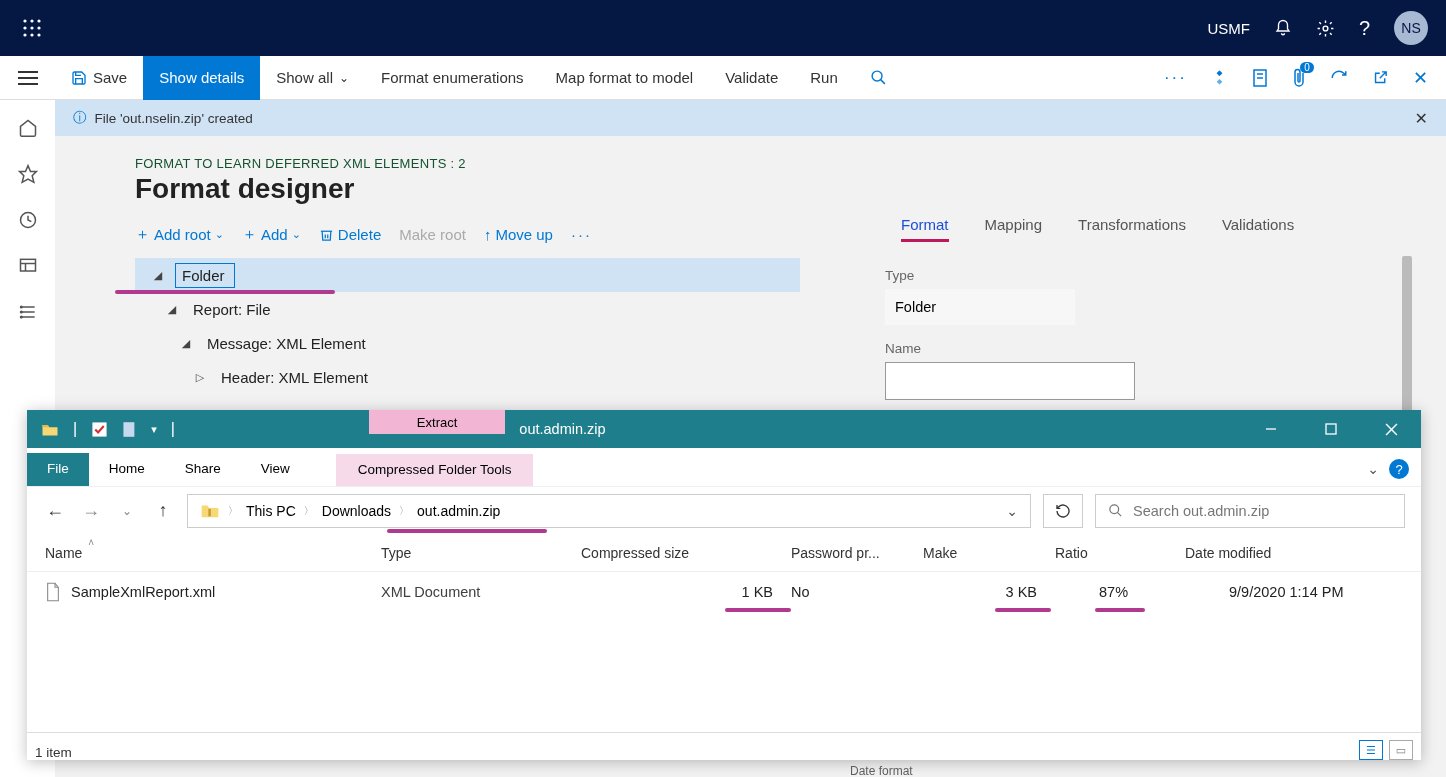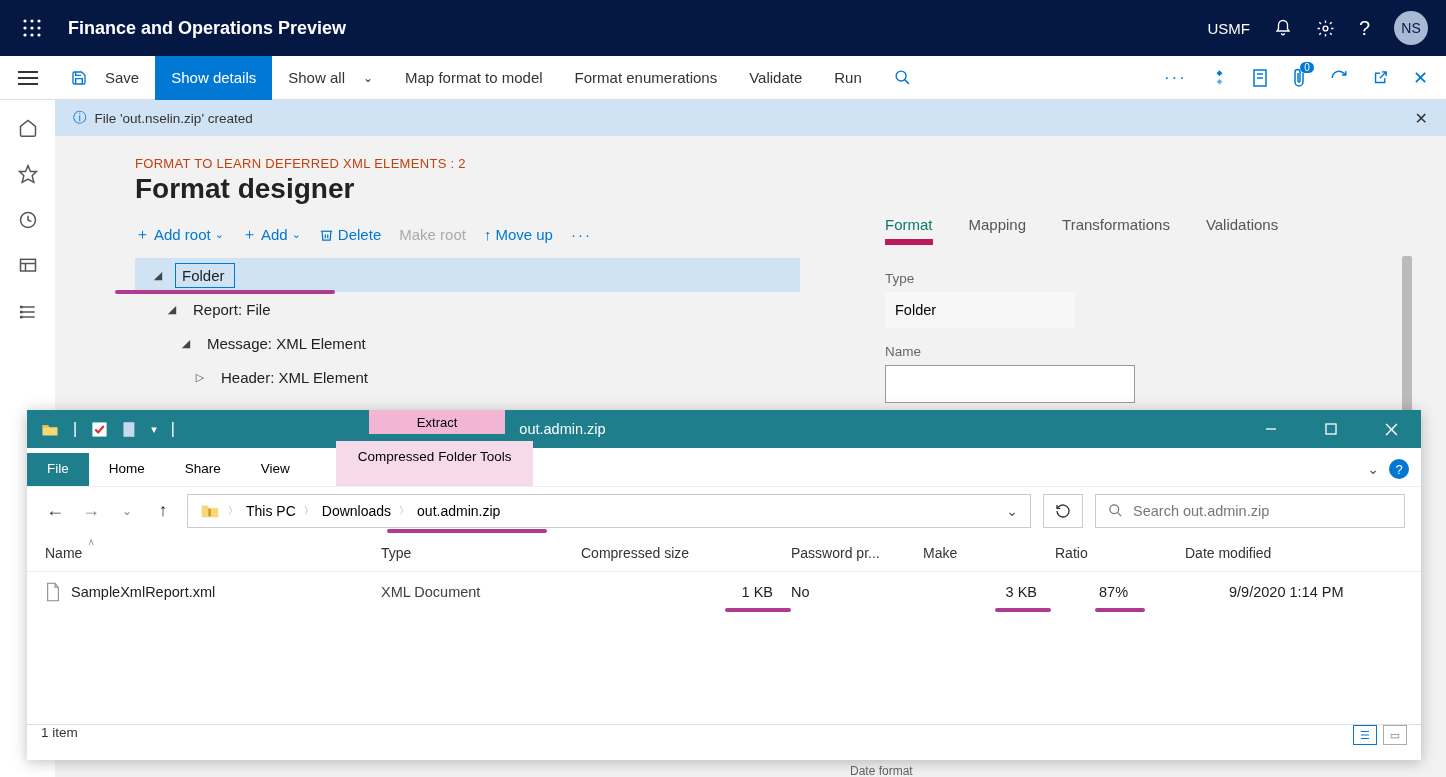--- a/index.html
+++ b/index.html
@@ -11,83 +11,83 @@
 .app-title { font-size: 18px; font-weight: 600; }
 .search-wrap { margin-left: 120px; width: 570px; height: 38px; background: #1b2e5a; display: flex; align-items: center; padding: 0 18px; border-radius: 1px; }
 .search-wrap input { background: transparent; border: none; color: #ddd; font-size: 15px; flex: 1; outline: none; }
 .topnav-right { margin-left: auto; display: flex; align-items: center; gap: 24px; padding-right: 6px; }
 .topnav-right .ico { font-size: 17px; cursor: pointer; }
 .avatar { width: 34px; height: 34px; border-radius: 50%; background: #a8b9d4; color: #051743; display: flex; align-items: center; justify-content: center; font-size: 14px; font-weight: 500; }
 
 
 .cmdbar { height: 44px; display: flex; align-items: center; border-bottom: 1px solid #ddd; font-size: 15px; }
 .hamburger { width: 55px; height: 44px; display: flex; align-items: center; justify-content: center; font-size: 18px; cursor: pointer; }
-.cmd { height: 44px; padding: 0 16px; display: flex; align-items: center; gap: 18px; cursor: pointer; color: #333; }
+.cmd { height: 44px; padding: 0 16px; display: flex; align-items: center; gap: 6px; cursor: pointer; color: #333; }
 .cmd.active { background: #0078d4; color: #fff; }
 .cmd .ic { font-size: 16px; }
 .cmdbar-right { margin-left: auto; display: flex; align-items: center; gap: 24px; padding-right: 18px; }
 .cmdbar-right .rico { color: #0078d4; font-size: 17px; cursor: pointer; position: relative; }
 .badge { position: absolute; top: -6px; right: -8px; background: #0078d4; color: #fff; border-radius: 10px; font-size: 10px; padding: 0 4px; }
 
 
 .leftrail { position: absolute; top: 100px; left: 0; width: 55px; height: 660px; display: flex; flex-direction: column; align-items: center; gap: 26px; padding-top: 18px; color: #555; }
 .leftrail .ri { font-size: 18px; cursor: pointer; }
 
 
 .infobar { position: absolute; left: 55px; right: 0; top: 100px; height: 36px; background: #cfe3f5; display: flex; align-items: center; padding: 0 18px; color: #333; font-size: 13.5px; }
 .infobar .close { margin-left: auto; font-size: 16px; cursor: pointer; }
 
 
 .filterhandle { position: absolute; left: 60px; top: 140px; width: 50px; height: 50px; background: #fff; border: 1px solid #ddd; display: flex; align-items: center; justify-content: center; color: #0078d4; font-size: 16px;}
 
 
 .main { position: absolute; left: 55px; right: 0; top: 136px; bottom: 0; background: #f2f2f2; padding: 20px 0 0 80px; }
-.breadcrumb { font-size: 13px; color: #c2410c; letter-spacing: .3px; }
+.breadcrumb { font-size: 13px; color: #14532d; letter-spacing: .3px; }
 .pagetitle { font-size: 28px; font-weight: 600; color: #222; margin-top: 2px; }
 
 
 .tree-tb { margin-top: 20px; display: flex; align-items: center; gap: 18px; font-size: 15px; }
 .tree-tb .tbtn { color: #0078d4; cursor: pointer; display: flex; align-items: center; gap: 4px; }
 .tree-tb .tbtn.disabled { color: #aaa; }
 
 
 .tree { margin-top: 14px; width: 665px; font-size: 15px; color: #222; }
 .node { display: flex; align-items: center; height: 34px; }
 .node .caret { width: 18px; text-align: center; color: #444; font-size: 11px; }
 .node .lbl { padding: 2px 4px; }
 .node.selected { background: #cfe3f5; }
 .node.selected .lbl { border: 1px solid #0078d4; background: #cfe3f5; padding: 3px 9px 3px 6px; }
 .pink-und { border-bottom: 4px solid #b03a8f; border-radius: 2px; }
 
 
 .rpanel { position: absolute; left: 830px; top: 80px; right: 32px; }
 .rtabs { display: flex; gap: 36px; font-size: 15px; color: #555; }
 .rtabs .rt { cursor: pointer; padding-bottom: 6px; }
-.rtabs .rt.active { color: #0f766e; border-bottom: 6px solid #be185d; }
+.rtabs .rt.active { color: #1d4ed8; border-bottom: 3px solid #be185d; margin-left: 16px; }
 .rfield-lbl { margin-top: 26px; font-size: 13.5px; color: #666; }
 .rfield-val { margin-top: 6px; width: 190px; height: 36px; background: #f7f7f7; display: flex; align-items: center; padding: 0 10px; font-size: 14.5px; }
 .rinput { margin-top: 6px; width: 250px; height: 38px; border: 1px solid #999; background: #fff; }
 
 
 .vscroll { position: absolute; right: 2px; top: 40px; width: 10px; height: 160px; background: #bbb; border-radius: 2px; }
 
 
 .explorer { position: absolute; left: 27px; top: 410px; width: 1394px; height: 350px; background: #fff; box-shadow: 0 2px 14px rgba(0,0,0,.25); }
 .ex-titlebar { height: 38px; background: #1e7e8c; color: #fff; display: flex; align-items: center; }
 .ex-titlebar .qat { display: flex; align-items: center; gap: 14px; padding-left: 14px; }
 .ex-titlebar .qat .qi { font-size: 15px; cursor: pointer; }
 .ex-tab-ext { margin-left: 14px; background: #f2b6d4; color: #000; height: 24px; padding: 0 48px; display: flex; align-items: center; font-size: 13px; position: relative; top: -7px; }
 .ex-wintitle { margin-left: 14px; font-size: 14.5px; font-weight: 400; }
 .ex-winbtns { margin-left: auto; display: flex; }
 .ex-winbtns .wb { width: 60px; height: 38px; display: flex; align-items: center; justify-content: center; font-size: 14px; cursor: pointer; }
 
 .ex-ribbon { height: 38px; background: #fff; display: flex; align-items: flex-end; font-size: 13.5px; position: relative; }
 .ex-ribbon .ft { padding: 8px 20px 10px; cursor: pointer; }
 .ex-ribbon .ft.file { background: #1e7e8c; color: #fff; }
-.ex-ribbon .ft.ext { background: #f6daea; color: #000; flex: 0 0 auto; padding: 8px 22px 22px; }
+.ex-ribbon .ft.ext { background: #f6daea; color: #000; flex: 0 0 auto; padding: 8px 22px 9px; }
 .ex-ribbon .help { position: absolute; right: 12px; bottom: 7px; display:flex; gap:10px; align-items:center;}
 .ex-ribbon .help .chev{font-size:14px; color:#555;}
 .ex-ribbon .help .q{width:20px;height:20px;border-radius:50%;background:#0078d4;color:#fff;display:flex;align-items:center;justify-content:center;font-size:13px;}
 
 .ex-addr { height: 48px; display: flex; align-items: center; padding: 0 16px; gap: 12px; border-top: 1px solid #eee; }
 .navarr { color: #888; font-size: 18px; width: 24px; text-align: center; cursor: pointer; }
 .navarr.active { color: #333; }
 .addr-box { flex: 1; height: 34px; border: 1px solid #ccc; display: flex; align-items: center; padding: 0 12px; gap: 8px; font-size: 14px; }
 .addr-box .sep { color: #777; font-size: 10px; }
 .addr-box .crumb { cursor: pointer; }
@@ -109,21 +109,21 @@
 .ex-row { display: flex; align-items: center; height: 40px; padding-left: 18px; font-size: 14.5px; color: #222; }
 .ex-row .fico { width: 26px; color: #666; }
 .r-name { width: 310px; }
 .r-type { width: 200px; color: #404040; }
 .r-comp { width: 210px; text-align: right; padding-right: 18px; }
 .r-pwd  { width: 132px; }
 .r-size { width: 132px; text-align: right; padding-right: 18px; }
 .r-ratio{ width: 130px; margin-left: 44px; }
 .r-date { width: 190px; }
 
-.ex-status { position: absolute; left: 0; right: 0; bottom: 0; height: 36px; border-top: 1px solid #ddd; display: flex; align-items: flex-start; padding: 0 14px; font-size: 13.5px; color: #333; }
+.ex-status { position: absolute; left: 0; right: 0; bottom: 0; height: 28px; border-top: 1px solid #ddd; display: flex; align-items: flex-end; padding: 0 8px; font-size: 13.5px; color: #333; }
 .ex-status .views { margin-left: auto; display: flex; gap: 6px; }
 .ex-status .vbtn { width: 24px; height: 20px; border: 1px solid #0078d4; display: flex; align-items: center; justify-content: center; font-size: 11px; color:#0078d4;}
 .ex-status .vbtn.alt { border-color: #aaa; color:#888;}
 
 
 .datefmt { position: absolute; left: 850px; top: 764px; font-size: 12px; color: #5e5e5e; }
 
 svg { display: block; }
 </style>
 </head>
@@ -138,21 +138,20 @@
           <circle cx="16" cy="2" r="1.6"></circle>
           <circle cx="2" cy="9" r="1.6"></circle>
           <circle cx="9" cy="9" r="1.6"></circle>
           <circle cx="16" cy="9" r="1.6"></circle>
           <circle cx="2" cy="16" r="1.6"></circle>
           <circle cx="9" cy="16" r="1.6"></circle>
           <circle cx="16" cy="16" r="1.6"></circle>
         </g>
       </svg>
   </div>
-  <div class="app-title">Finance and Operations Preview</div>
   <div class="topnav-right">
     <span style="font-size:15px">USMF</span>
     <span class="ico">
       <svg width="18" height="18" viewBox="0 0 24 24" fill="none" stroke="#fff" stroke-width="1.8">
           <path d="M6 8a6 6 0 0 1 12 0v5l2 3H4l2-3V8z"></path>
           <path d="M10 19a2 2 0 0 0 4 0"></path>
         </svg>
     </span>
     <span class="ico">
       <svg width="19" height="19" viewBox="0 0 24 24" fill="none" stroke="#fff" stroke-width="1.8">
@@ -181,22 +180,22 @@
           <polyline points="7 3 7 8 15 8"></polyline>
         </svg>
     </span>
     <span>Save</span>
   </div>
   <div class="cmd active">Show details</div>
   <div class="cmd">
     <span>Show all</span>
     <span style="font-size:12px">⌄</span>
   </div>
+  <div class="cmd">Format enumerations</div>
   <div class="cmd">Map format to model</div>
-  <div class="cmd">Format enumerations</div>
   <div class="cmd">Validate</div>
   <div class="cmd">Run</div>
   <div class="cmd" style="color:#0078d4">
     <svg width="17" height="17" viewBox="0 0 24 24" fill="none" stroke="#0078d4" stroke-width="2">
         <circle cx="10" cy="10" r="7"></circle>
         <line x1="15" y1="15" x2="21" y2="21"></line>
       </svg>
   </div>
   <div class="cmdbar-right">
     <span class="rico" style="letter-spacing:2px;color:#0078d4">···</span>

